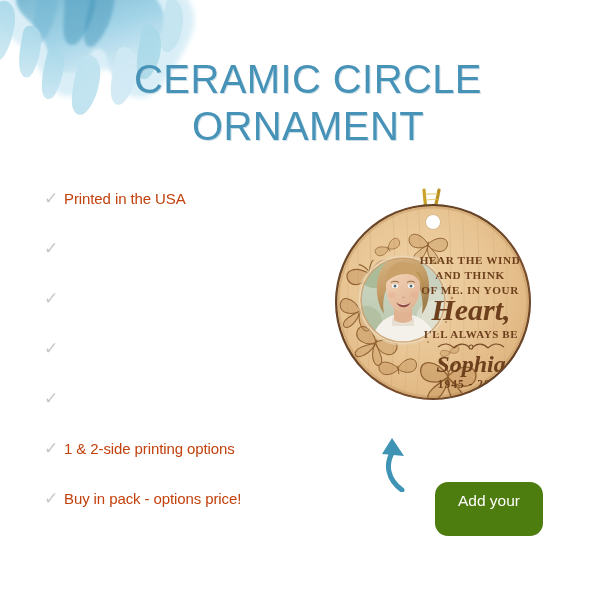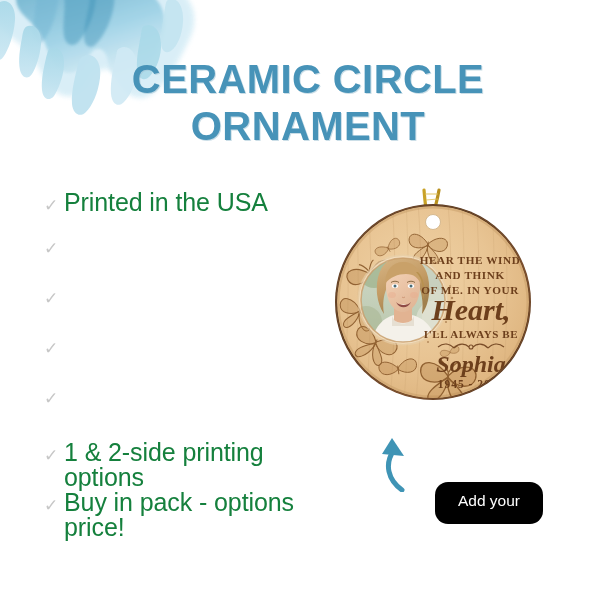--- a/index.html
+++ b/index.html
@@ -37,21 +37,21 @@
   
   .title-block {
     position: absolute;
     left: 108px;
     top: 56px;
     width: 400px;
     text-align: center;
   }
   .title-line {
     font-family: "Liberation Sans", sans-serif;
-    font-weight: bold;
+    font-weight: normal;
     font-size: 40px;
     line-height: 47px;
     letter-spacing: 0.4px;
     color: #4793b8;
     text-shadow: 1px 1px 0 rgba(160,195,212,0.55);
   }
 
   
   .features {
     position: absolute;
@@ -68,22 +68,22 @@
     flex: 0 0 auto;
     width: 20px;
     color: #c7c7c7;
     font-size: 17px;
     line-height: 1;
     position: relative;
     top: 0px;
   }
   .feature-text {
     font-family: "Liberation Sans", sans-serif;
-    font-size: 25px;
-    color: #15803d;
+    font-size: 15px;
+    color: #c2410c;
     line-height: 1;
     letter-spacing: -0.1px;
   }
 
   
   .ornament-wrap {
     position: absolute;
     left: 326px;
     top: 188px;
     width: 214px;
@@ -111,22 +111,22 @@
     width: 46px;
     height: 56px;
   }
 
   
   .badge {
     position: absolute;
     left: 435px;
     top: 482px;
     width: 108px;
-    padding: 9px 6px 14px 6px;
-    background: #000000;
+    padding: 9px 6px 26px 6px;
+    background: #4d7c0f;
     border-radius: 13px;
     text-align: center;
     box-sizing: border-box;
   }
   .badge-line {
     display: block;
     color: #ffffff;
     font-family: "Liberation Sans", sans-serif;
     font-size: 15.5px;
     line-height: 19px;

